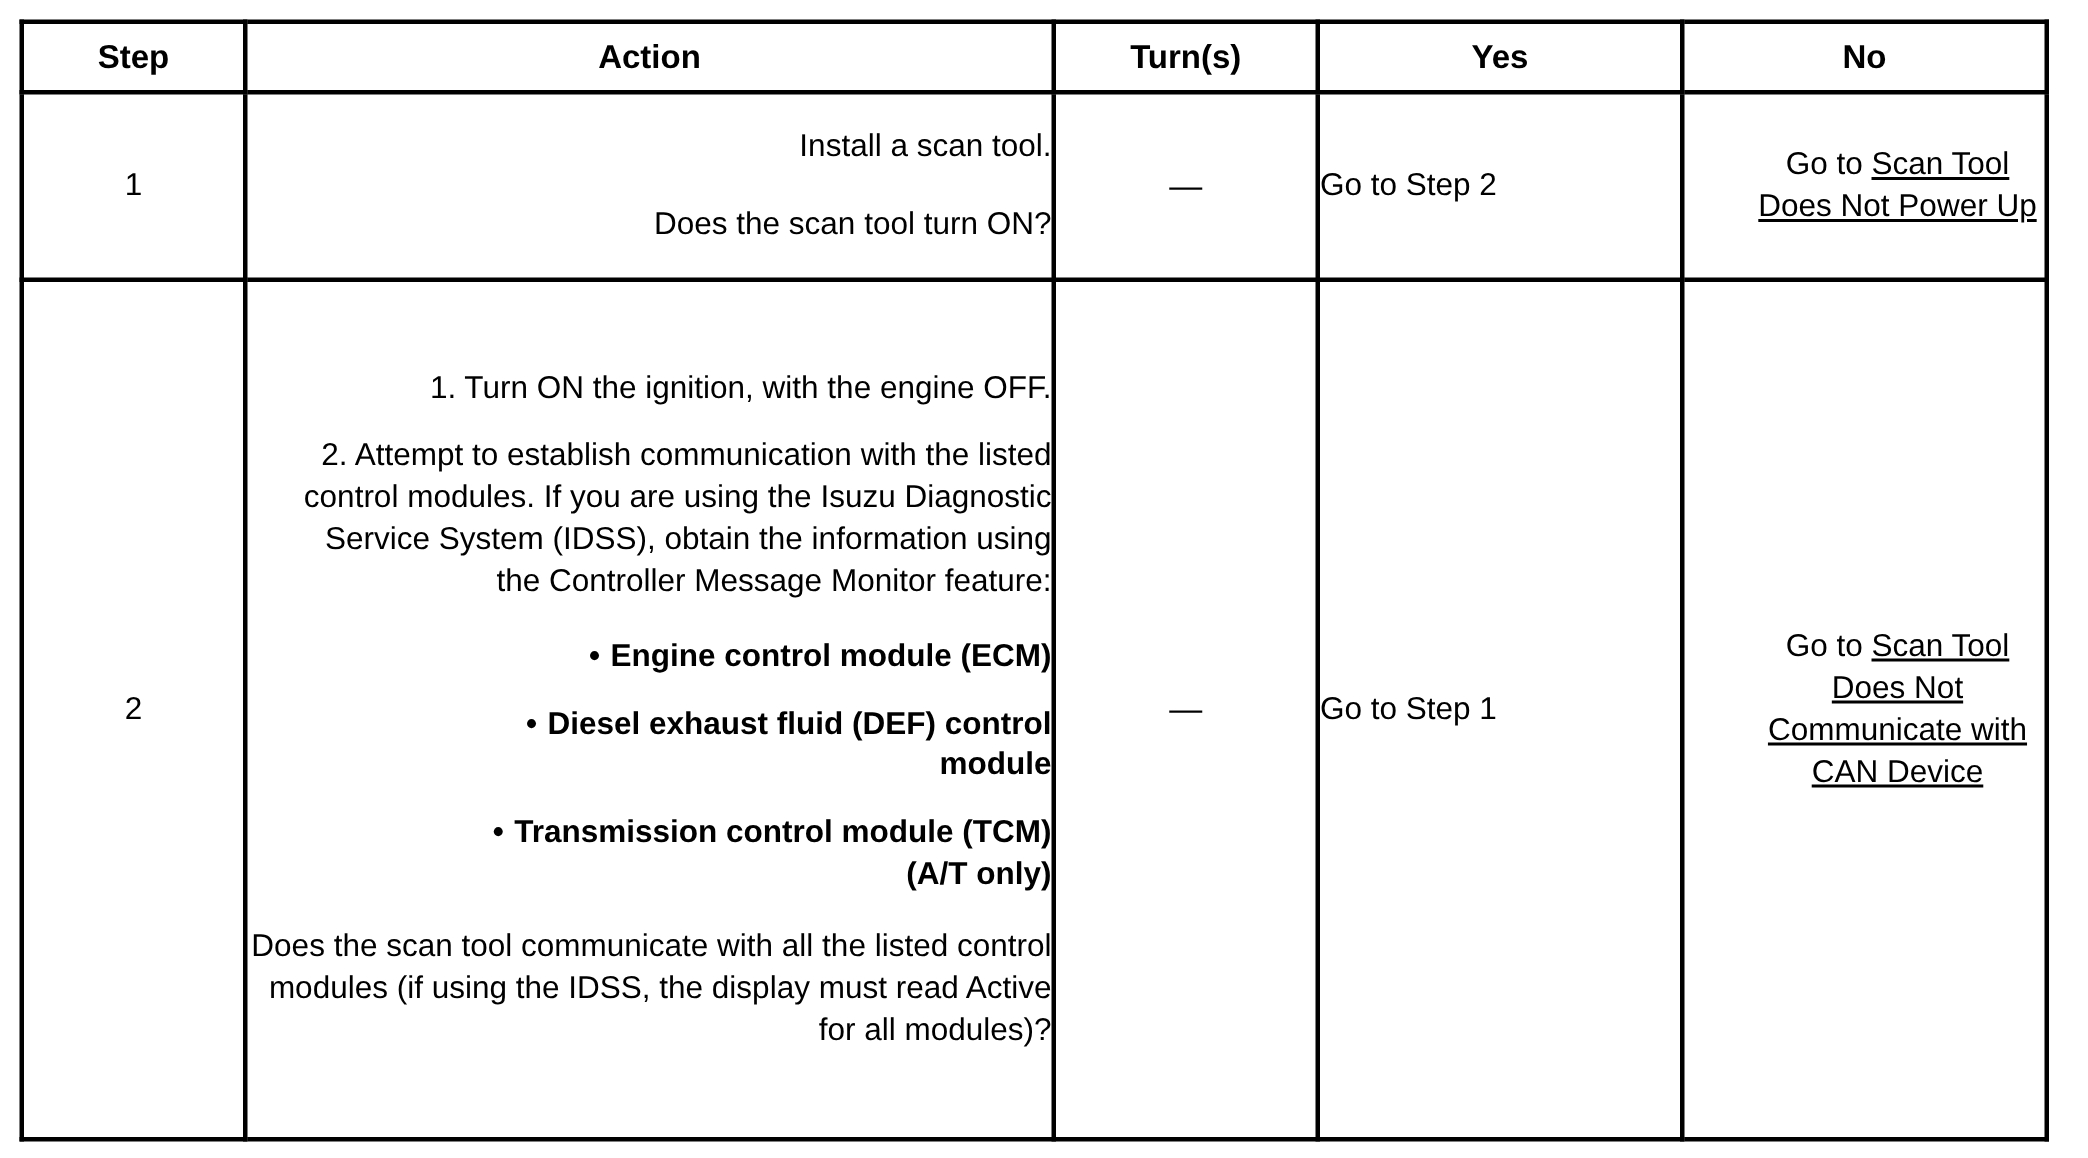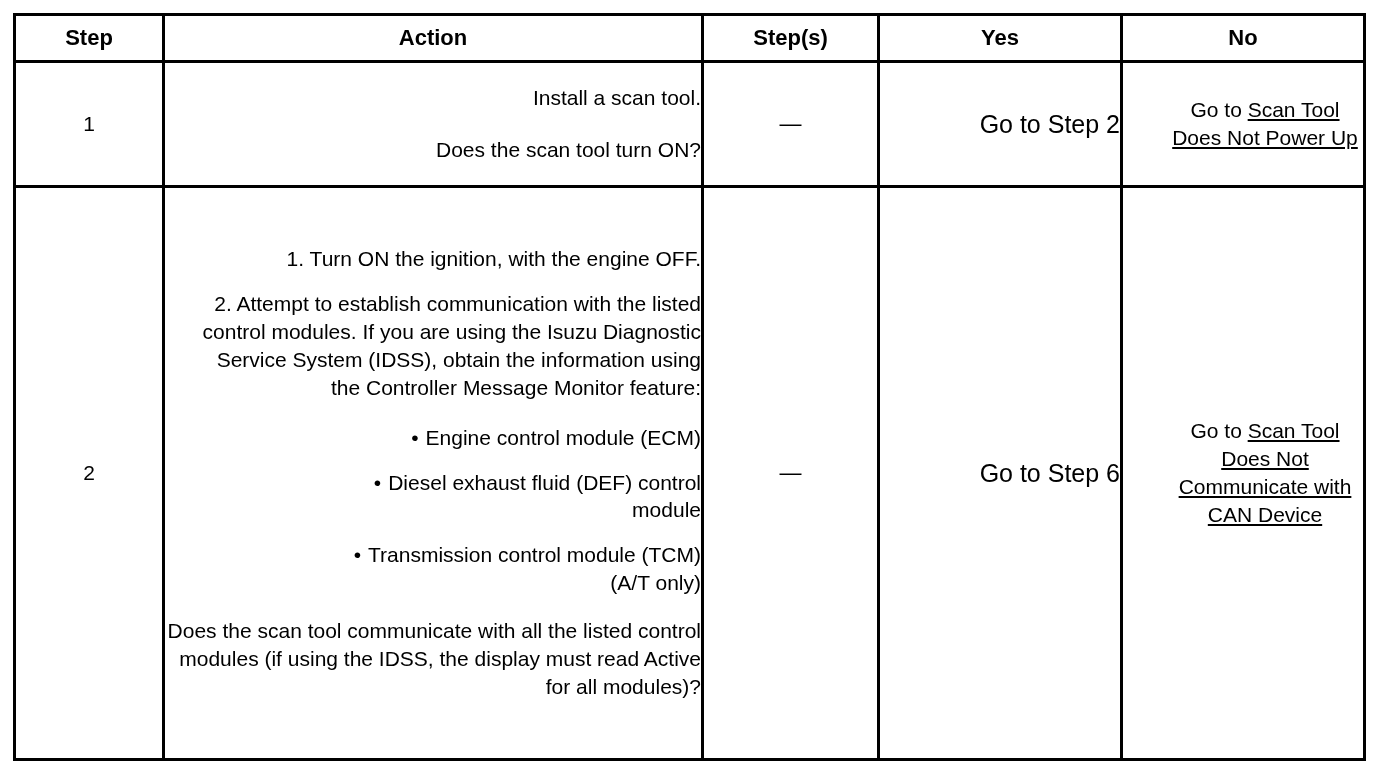--- a/index.html
+++ b/index.html
@@ -67,22 +67,22 @@
     font-size: 21px;
     line-height: 1.33;
     padding: 9px 8px 10px 9px;
     vertical-align: top;
   }
   .cell-value {
     text-align: center;
     font-size: 21px;
   }
   .cell-yes {
-    text-align: right;
-    font-size: 25px;
+    text-align: left;
+    font-size: 21px;
   }
   .cell-no {
     text-align: center;
     font-size: 21px;
     line-height: 1.34;
     padding: 4px 6px;
   }
 
   .dash {
     font-size: 22px;
@@ -97,20 +97,21 @@
   .p-num {
     margin: 0 0 17px 0;
     padding-left: 18px;
   }
   .p-num .numlbl { }
 
   .p-bullet {
     margin: 0 0 17px 0;
     padding-left: 30px;
     text-indent: 0;
+    font-weight: bold;
   }
   .bullet-line { display: block; }
   .bullet-mark { padding-right: 7px; }
   .bullet-cont {
     display: block;
     margin-left: -30px;
   }
 
   .bullets-wrap {
     margin: 22px 0 20px 0;
@@ -140,21 +141,21 @@
       <col class="c-action">
       <col class="c-value">
       <col class="c-yes">
       <col class="c-no">
     </colgroup>
 
     <thead>
       <tr>
         <th>Step</th>
         <th>Action</th>
-        <th>Step(s)</th>
+        <th>Turn(s)</th>
         <th>Yes</th>
         <th>No</th>
       </tr>
     </thead>
 
     <tbody>
 
       <tr>
         <td class="cell-step">1</td>
 
@@ -210,21 +211,21 @@
 
           </div>
 
           <p class="q-final">Does the scan tool communicate with all the listed control modules (if using the IDSS, the display must read Active for all modules)?</p>
         </td>
 
         <td class="cell-value">
           <span class="dash">—</span>
         </td>
 
-        <td class="cell-yes">Go to Step 6</td>
+        <td class="cell-yes">Go to Step 1</td>
 
         <td class="cell-no">
           <span class="no-lines">
             <span class="ln"><span>Go to </span><span class="xref">Scan Tool</span></span>
             <span class="ln"><span class="xref">Does Not</span></span>
             <span class="ln"><span class="xref">Communicate with</span></span>
             <span class="ln"><span class="xref">CAN Device</span></span>
           </span>
         </td>
       </tr>

